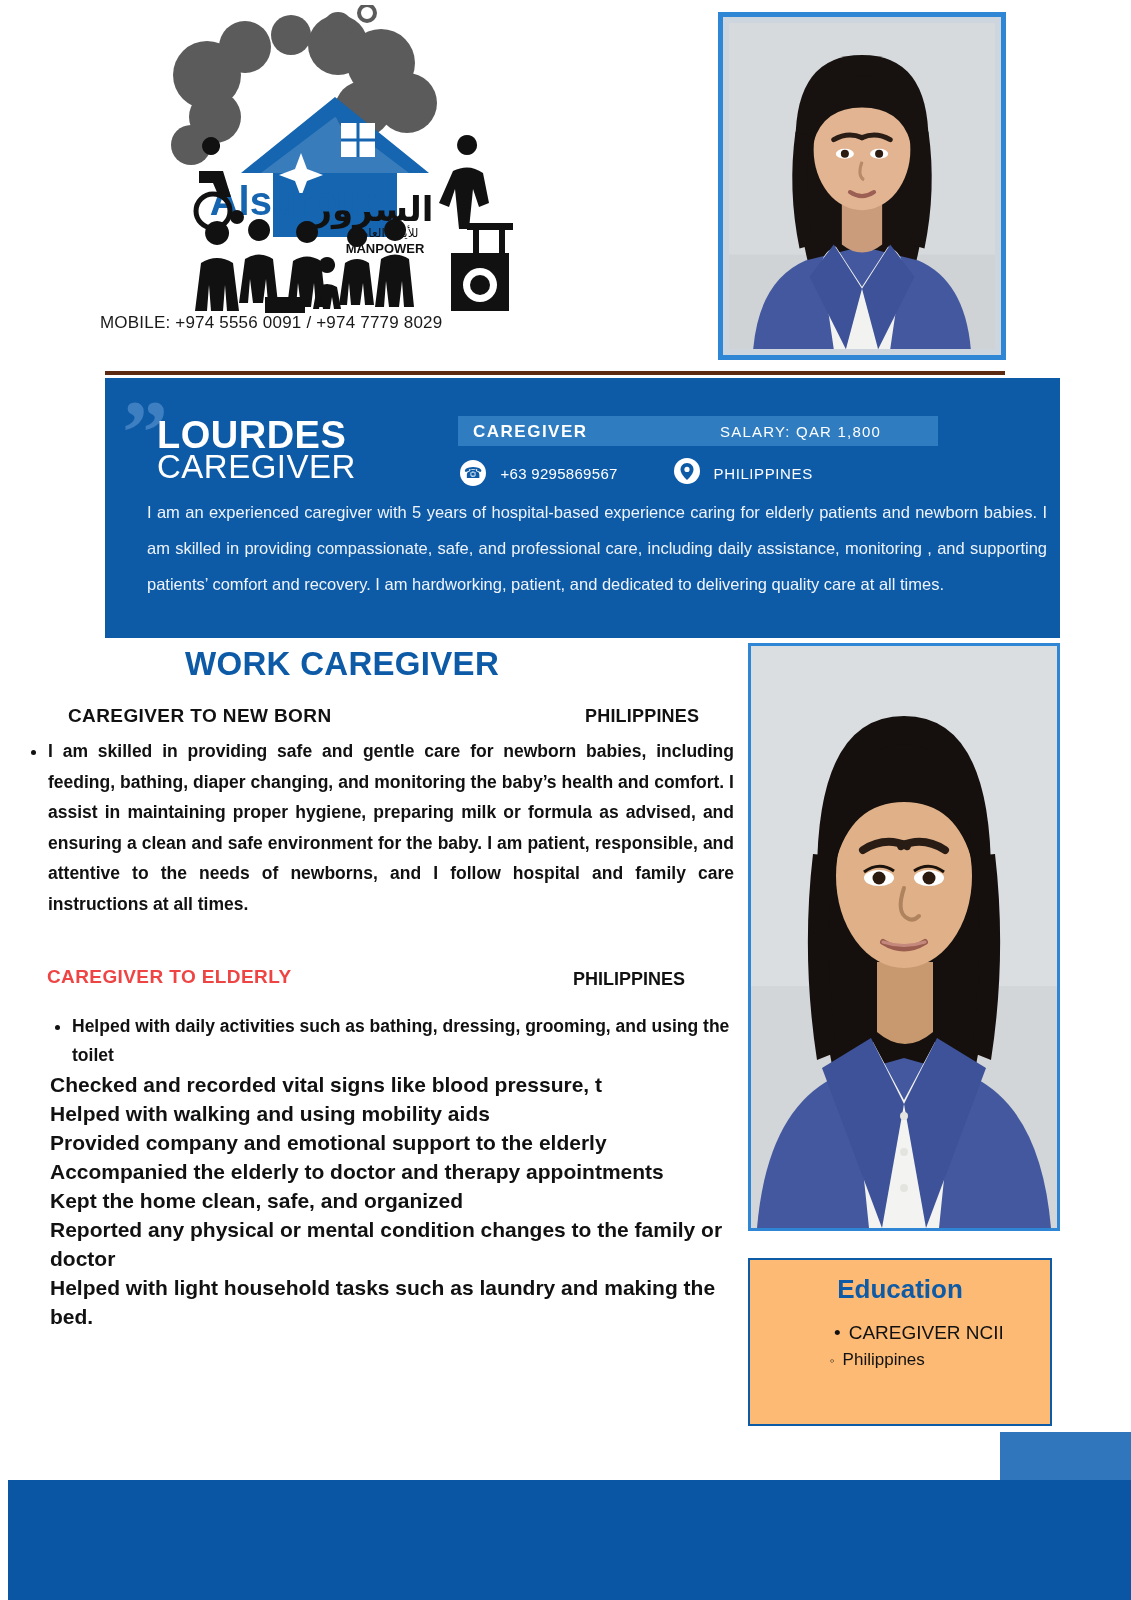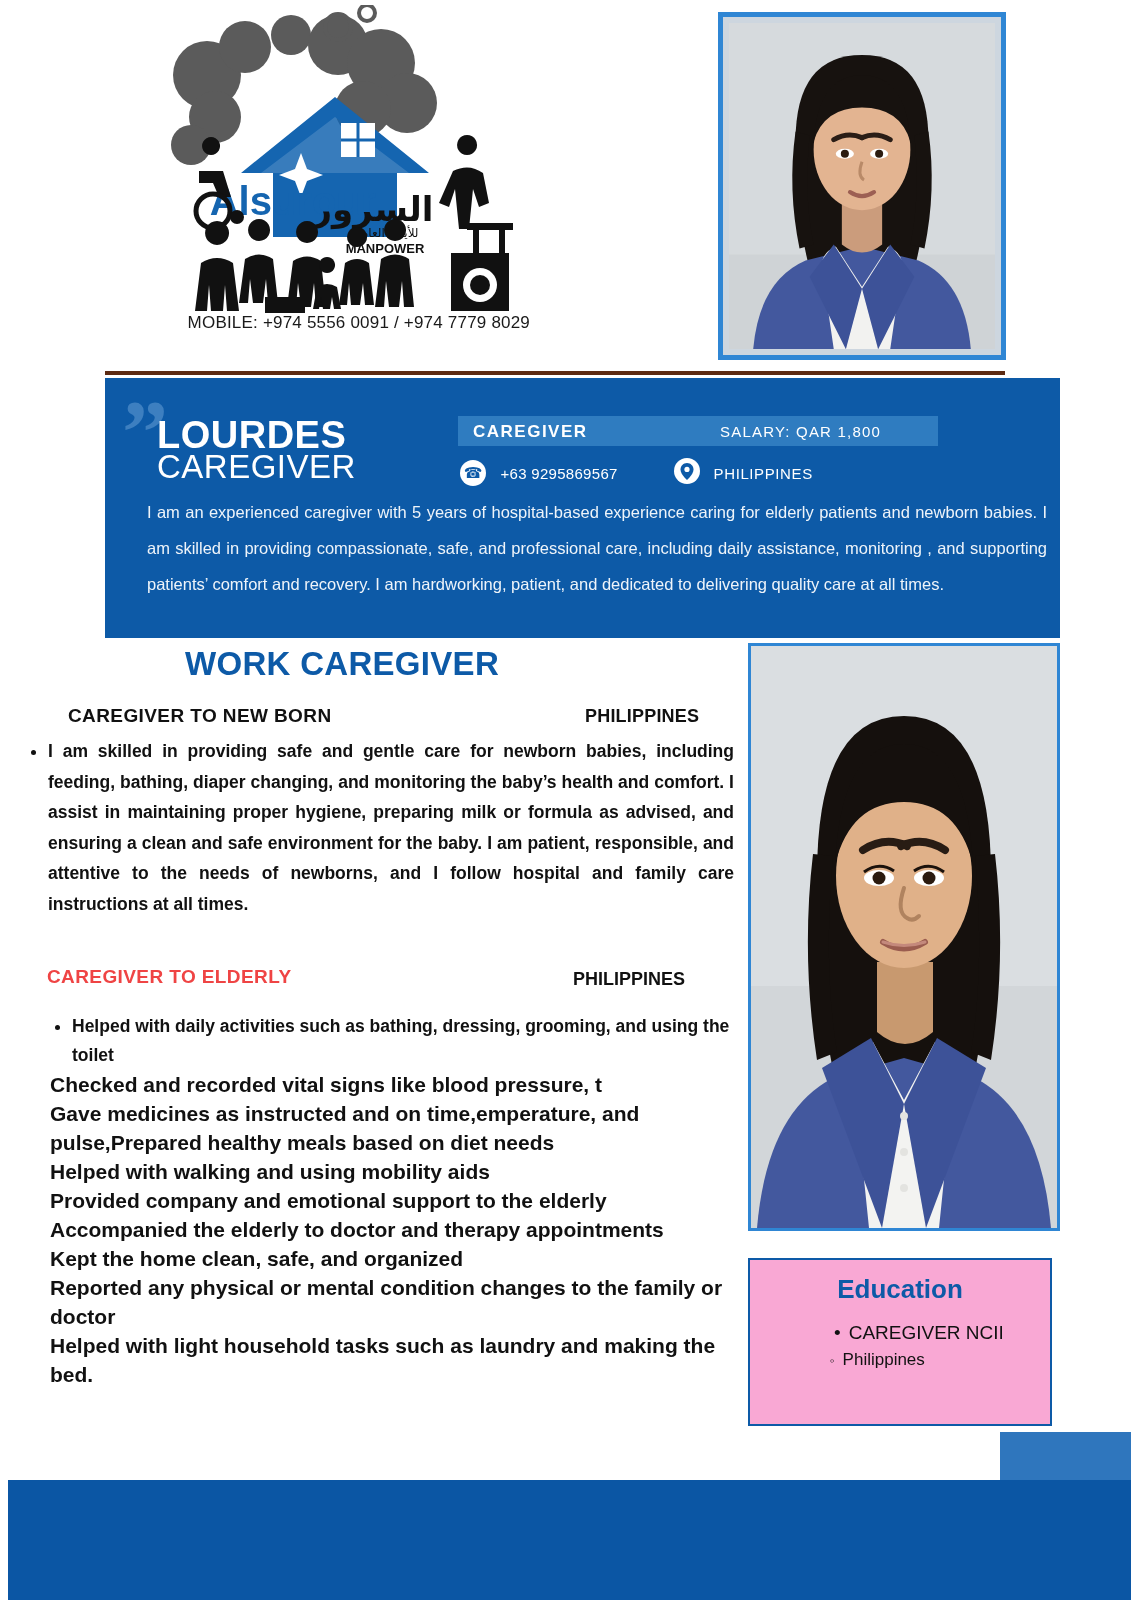--- a/index.html
+++ b/index.html
@@ -26,21 +26,21 @@
   }
 
   
   .logo-wrap {
     position: absolute; left: 95px; top: 5px; width: 420px; height: 340px;
   }
   .logo-svg { display:block; }
   .mobile-line {
     position: absolute; left: 100px; top: 313px; width: 430px;
     font-size: 17px; color: #1a1a1a; letter-spacing: .2px;
-    text-align: right;
+    text-align: left;
   }
   .app-title {
     position: absolute; left: 108px; top: 344px;
     font-size: 26px; font-weight: normal; color: #111; letter-spacing: .2px; margin-top: 34px;
   }
   .title-rule {
     position: absolute; left: 105px; top: 371px; width: 900px; height: 4px;
     background: #5c2a12;
   }
 
@@ -136,21 +136,21 @@
 
   
   .photo-main {
     position: absolute; left: 748px; top: 643px; width: 312px; height: 588px;
     border: 3px solid #2f86d4; background:#d7dce1; overflow:hidden;
   }
 
   
   .edu-box {
     position: absolute; left: 748px; top: 1258px; width: 304px; height: 168px;
-    border: 2px solid #0d5aa7; background:#f9a8d4;
+    border: 2px solid #0d5aa7; background:#fdba74;
   }
   .edu-title {
     position: absolute; left: 0; top: 14px; width: 100%;
     text-align: center; font-size: 26px; font-weight: bold; color: #0d5aa7;
   }
   .edu-item {
     position: absolute; left: 48px; top: 62px; font-size: 19px; color: #111; margin-left: 36px;
   }
   .edu-item .dot { display:inline-block; margin-right: 8px; }
   .edu-sub {
@@ -306,21 +306,20 @@
     </ul>
   </div>
 
   <div class="job2-title">CAREGIVER TO ELDERLY</div>
   <div class="job2-loc">PHILIPPINES</div>
   <div class="job2-list">
     <ul class="b-first">
       <li>Helped with daily activities such as bathing, dressing, grooming, and using the toilet</li>
     </ul>
     <p>Checked and recorded vital signs like blood pressure, t</p>
-    <p>Gave medicines as instructed and on time,emperature, and pulse,Prepared healthy meals based on diet needs</p>
     <p>Helped with walking and using mobility aids</p>
     <p>Provided company and emotional support to the elderly</p>
     <p>Accompanied the elderly to doctor and therapy appointments</p>
     <p>Kept the home clean, safe, and organized</p>
     <p>Reported any physical or mental condition changes to the family or doctor</p>
     <p>Helped with light household tasks such as laundry and making the bed.</p>
   </div>
 
   <div class="photo-main">
     <svg width="100%" height="100%" viewBox="0 0 306 582" preserveAspectRatio="xMidYMid slice" xmlns="http://www.w3.org/2000/svg">

